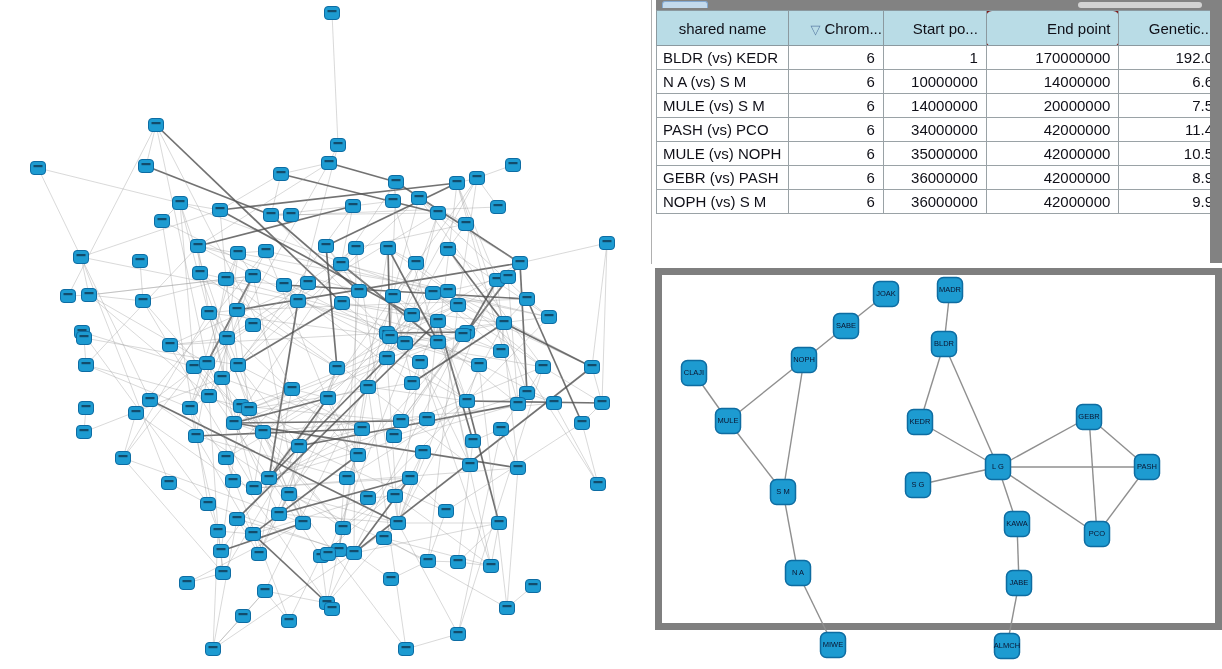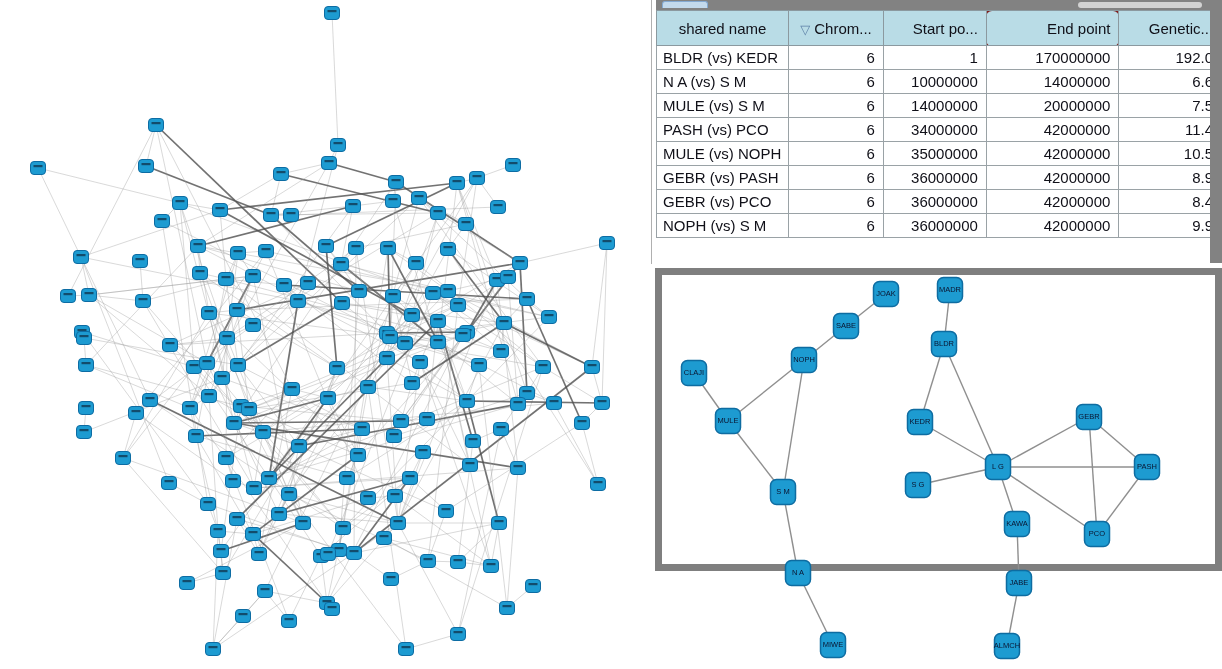--- a/index.html
+++ b/index.html
@@ -22,21 +22,21 @@
       font-size:15px;color:#101018;background:#7f1d1d;border:1px solid #747474;}
   table.edge-table th{background:#b9dce6;height:32px;font-weight:normal;border:1px solid #8b999f;
       overflow:hidden;white-space:nowrap;}
   table.edge-table td{height:21px;border:1px solid #9aa2a6;overflow:hidden;white-space:nowrap;background:#fff;}
   table.edge-table .al{text-align:left;padding-left:6px;}
   table.edge-table .ar{text-align:right;padding-right:8px;}
   table.edge-table .ac{text-align:center;}
   .sort-glyph{color:#5e82a8;font-size:13px;margin-right:4px;}
 
   
-  #sec-panel{position:absolute;left:655px;top:268px;width:567px;height:303px;
+  #sec-panel{position:absolute;left:655px;top:268px;width:567px;height:362px;
       border:7px solid #7f7f7f;box-sizing:border-box;background:#ffffff;}
   #sec-net{position:absolute;left:0;top:0;}
 
   svg{display:block;}
 </style>
 </head>
 <body>
 
 <div id="main-net">
     <svg width="648" height="669">
@@ -1111,21 +1111,21 @@
 
 <div id="table-wrap">
   <div class="topstrip"></div>
   <div class="tab-sliver"></div>
   <div class="hscroll-thumb"></div>
   <div class="vdivider"></div>
   <table class="edge-table">
     <thead>
         <tr id="thead-row">
           <th class="ac" style="width: 130px;"><span>shared name</span></th>
-          <th class="ac" style="width: 95px;"><span class="sort-glyph">▽</span><span>Chrom...</span></th>
+          <th class="ac" style="width: 95px; text-align: right;"><span class="sort-glyph">▽</span><span>Chrom...</span></th>
           <th class="ar" style="width: 97px; margin-top: 40px;"><span>Start po...</span></th>
           <th class="ar" style="width: 130px; border-radius: 6px;"><span>End point</span></th>
           <th class="ar" style="width: 97px;"><span>Genetic...</span></th>
         </tr>
       </thead>
     <tbody id="tbody">
         <tr>
           <td class="al">BLDR (vs) KEDR</td>
           <td class="ar">6</td>
           <td class="ar">1</td>
@@ -1161,27 +1161,20 @@
           <td class="ar">10.5</td>
         </tr>
         <tr>
           <td class="al">GEBR (vs) PASH</td>
           <td class="ar">6</td>
           <td class="ar">36000000</td>
           <td class="ar">42000000</td>
           <td class="ar">8.9</td>
         </tr>
         <tr>
-          <td class="al">GEBR (vs) PCO</td>
-          <td class="ar">6</td>
-          <td class="ar">36000000</td>
-          <td class="ar">42000000</td>
-          <td class="ar">8.4</td>
-        </tr>
-        <tr>
           <td class="al">NOPH (vs) S M</td>
           <td class="ar">6</td>
           <td class="ar">36000000</td>
           <td class="ar">42000000</td>
           <td class="ar">9.9</td>
         </tr>
       </tbody>
   </table>
   <div class="rightstrip"></div>
 </div>

